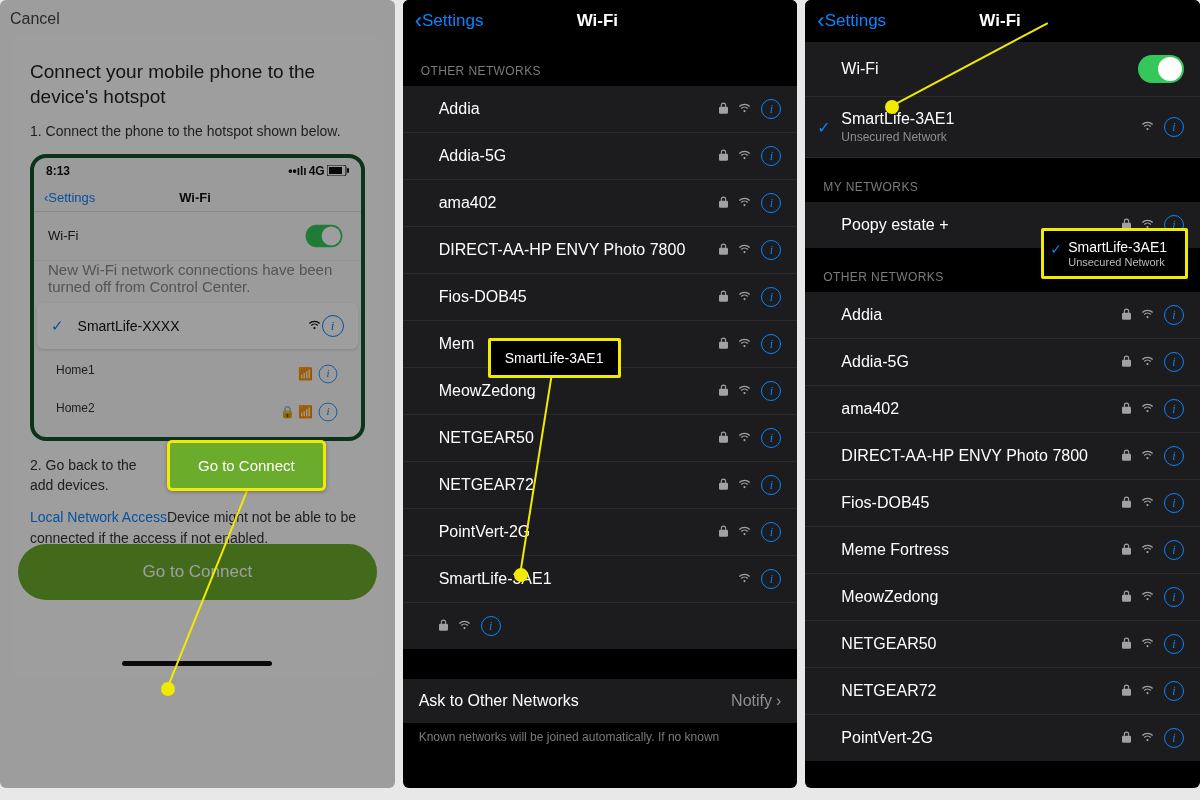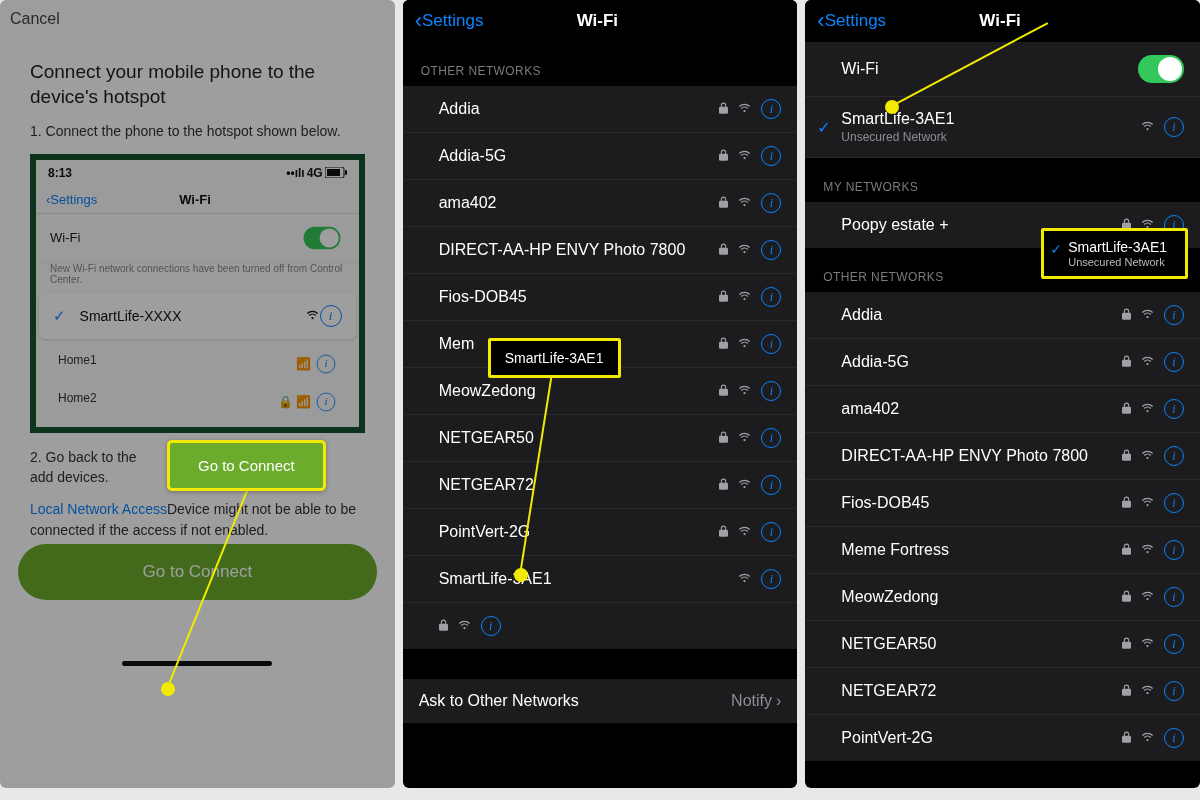--- a/index.html
+++ b/index.html
@@ -8,28 +8,28 @@
 .panel{flex:1;height:788px;border-radius:6px;overflow:hidden;position:relative}
 
 .p1{background:#fefefe}
 .p1-overlay{position:absolute;inset:0;background:rgba(0,0,0,.38);pointer-events:none}
 .p1-content{position:relative;padding:10px 0 0}
 .cancel{color:#444;font-size:16px;padding:0 10px 8px}
 .card{margin:0 10px;background:#fff;border-radius:10px;padding:24px 20px 0;min-height:640px;position:relative}
 .card h2{font-size:19px;font-weight:400;color:#222;line-height:1.3;margin-bottom:12px}
 .card .step{font-size:14px;color:#333;line-height:1.45;margin-bottom:12px}
 .card .link{color:#0a84ff}
-.mockup{border:6px solid #14532d;border-radius:0;overflow:hidden;margin:6px 0 14px;background:#fafafa}
+.mockup{border:4px solid #14532d;border-radius:16px;overflow:hidden;margin:6px 0 14px;background:#fafafa}
 .m-status{display:flex;justify-content:space-between;align-items:center;padding:6px 12px;font-size:12px;font-weight:600;color:#111}
 .sig{display:flex;align-items:center;gap:2px}
 .m-nav{display:flex;align-items:center;padding:6px 10px;border-bottom:1px solid #ddd;font-size:13px}
 .m-nav .back{color:#0a84ff;display:flex;align-items:center}
 .m-nav .title{flex:1;text-align:center;font-weight:600;color:#111;margin-left:-56px}
 .m-row{display:flex;align-items:center;justify-content:space-between;padding:10px 14px;border-bottom:1px solid #eee;font-size:13px;color:#222}
-.m-sub{font-size:10px;color:#888;padding:0 14px 8px}
+.m-sub{font-size:15px;color:#888;padding:0 14px 8px}
 .m-sel{position:relative;background:#fff;margin:0 3px;border-radius:6px;box-shadow:0 1px 3px rgba(0,0,0,.15);padding:12px 14px;display:flex;align-items:center;font-size:14px;color:#111}
 .m-sel .chk{color:#0a84ff;margin-right:14px;font-size:15px}
 .m-sel .name{flex:1}
 .m-list{padding:6px 0}
 .m-list .mi{display:flex;align-items:flex-start;justify-content:space-between;padding:8px 22px;font-size:12px;color:#333}
 .big-btn{position:absolute;left:18px;right:18px;bottom:76px;background:#6cac2d;color:#fff;text-align:center;padding:18px 0;border-radius:30px;font-size:17px}
 .home-ind{position:absolute;bottom:10px;left:50%;transform:translateX(-50%);width:150px;height:5px;background:#111;border-radius:3px}
 
 .callout-btn{position:absolute;background:#6cac2d;color:#fff;text-align:center;border-radius:5px;font-size:15px;padding:14px 28px;border:3px solid #f2ea00;box-shadow:0 1px 4px rgba(0,0,0,.3);z-index:10}
 
@@ -285,20 +285,21 @@
           </span>
         </div>
       </div>
   <div class="footer-row">
     <span>Ask to Other Networks</span>
     <span class="val">
           <span>Notify</span>
           <span>›</span>
         </span>
   </div>
+  <div class="footer-note">Known networks will be joined automatically. If no known</div>
 
   <div class="tooltip" style="left:85px;top:338px">SmartLife-3AE1</div>
   <div class="line" style="left:118px;top:575px;width:2px;height:205px;transform:rotate(-171deg)"></div>
   <div class="dot" style="left:118px;top:575px"></div>
 </div>
 
 <div class="panel pd">
   <div class="nav">
     <span class="back">
           <span class="chev">‹</span>

